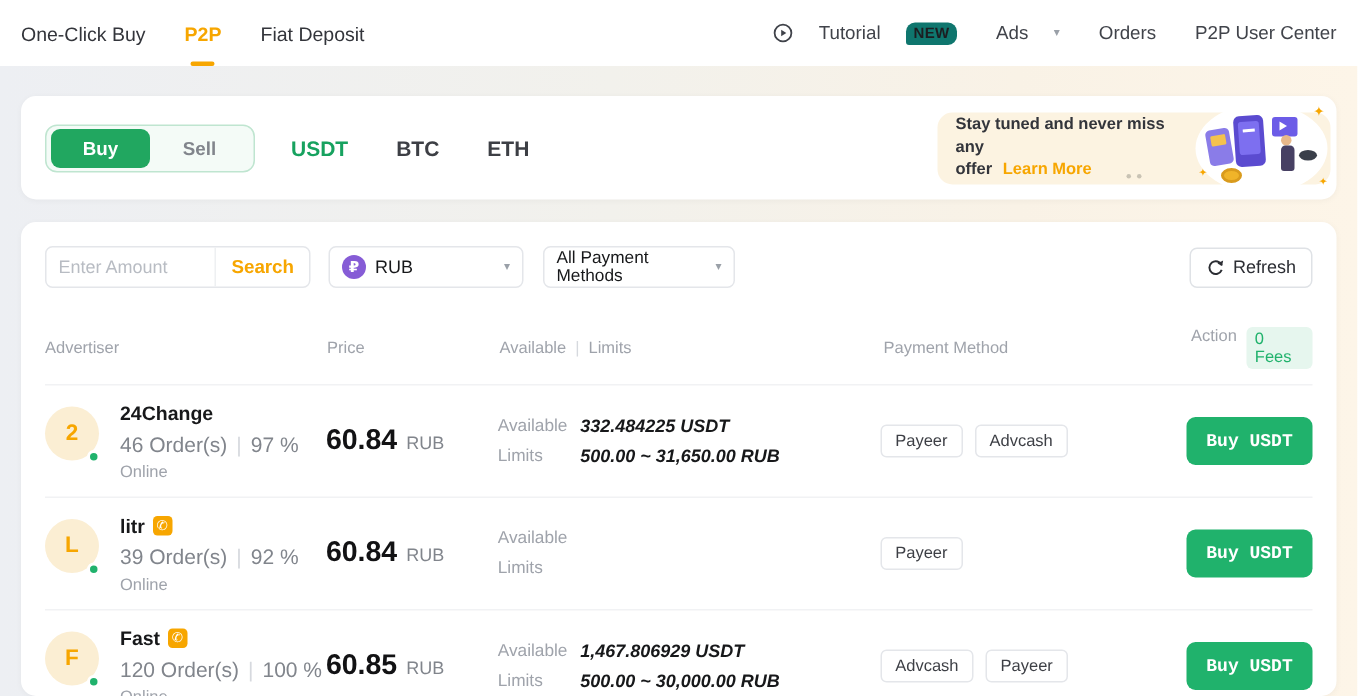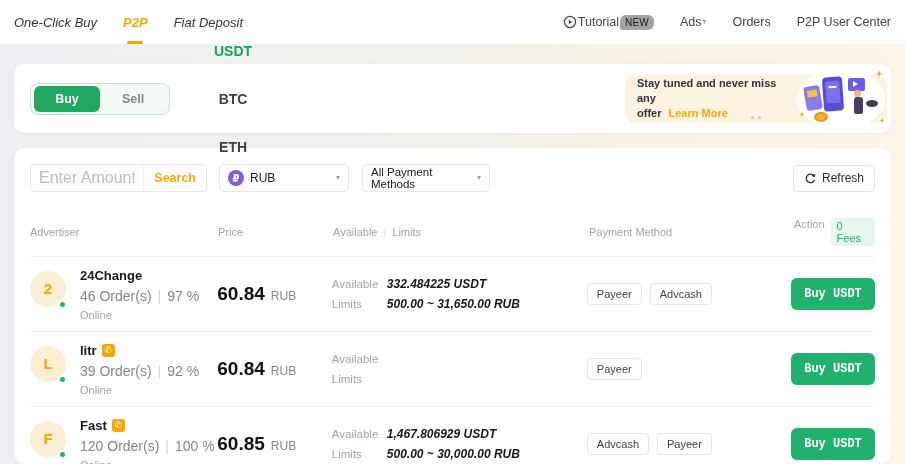--- a/index.html
+++ b/index.html
@@ -9,34 +9,34 @@
     color: #17181a;
     background: #fff;
   }
 
   
   .topbar {
     height: 44px; background: #fff;
     display: flex; align-items: center;
     padding: 0 14px;
   }
-  .topnav-left { display: flex; align-items: center; gap: 26px; height: 100%; font-style: italic; }
+  .topnav-left { display: flex; align-items: center; gap: 26px; height: 100%; }
   .topnav-item {
     font-size: 13px; color: #33353b; cursor: pointer;
     height: 100%; display: flex; align-items: center; position: relative;
   }
   .topnav-item.active { color: #f7a600; font-weight: bold; }
   .topnav-item.active::after {
     content: ""; position: absolute; left: 50%; transform: translateX(-50%);
     bottom: 0; width: 16px; height: 3px; background: #f7a600; border-radius: 2px;
   }
   .topnav-right { margin-left: auto; display: flex; align-items: center; gap: 26px; }
-  .topnav-link { font-size: 12.5px; color: #40434a; display: flex; align-items: center; gap: 1px; cursor: pointer; }
+  .topnav-link { font-size: 12.5px; color: #40434a; display: flex; align-items: center; gap: 17px; cursor: pointer; }
   .badge-new {
-    background: #a3a3a3; color: #1c1d21; font-size: 10px; font-weight: normal;
+    background: #0f766e; color: #1c1d21; font-size: 10px; font-weight: bold;
     padding: 2px 5px; border-radius: 6px 6px 6px 2px; letter-spacing: .2px;
   }
   .caret { font-size: 8px; color: #9aa0a8; line-height: 1; }
 
   
   .page {
     height: 420px; padding: 20px 14px 0;
     background: linear-gradient(90deg, #edeff3 0%, #f2f1ec 45%, #f9f2e6 75%, #fdf5e8 100%);
     overflow: hidden;
   }
@@ -47,21 +47,21 @@
   .side-toggle {
     display: flex; align-items: center; width: 140px; height: 32px;
     border: 1px solid #bfe5d0; background: #f4fbf7; border-radius: 8px; padding: 3px;
   }
   .side-btn {
     flex: 1; height: 26px; border: none; background: transparent; border-radius: 6px;
     font-size: 12.5px; font-weight: bold; color: #81858c; cursor: pointer;
     font-family: inherit;
   }
   .side-btn.active { background: #21a760; color: #fff; }
-  .coin-tabs { display: flex; align-items: center; gap: 32px; margin-left: 44px; flex-direction: column; }
+  .coin-tabs { display: flex; align-items: center; gap: 32px; margin-left: 24px; }
   .coin-tab { font-size: 14px; font-weight: 600; color: #3d3f45; cursor: pointer; }
   .coin-tab.active { color: #17a25f; font-weight: bold; }
 
   .banner {
     margin-left: auto; width: 262px; height: 48px; position: relative;
     background: #fcf3e1; border-radius: 10px; display: flex; align-items: center;
   }
   .banner-text { padding-left: 12px; width: 170px; font-size: 11px; font-weight: 600; color: #33353b; line-height: 15px; }
   .banner-link { color: #f7a600; font-weight: bold; cursor: pointer; margin-left: 4px; }
   .banner-dots { position: absolute; left: 48%; bottom: 4px; display: flex; gap: 4px; }
@@ -86,21 +86,21 @@
 
   
   .card2 { margin-top: 15px; height: 316px; padding: 16px 16px 0; overflow: hidden; }
   .filters { display: flex; align-items: center; }
   .amount-box {
     width: 177px; height: 28px; border: 1px solid #e4e6ea; border-radius: 5px;
     display: flex; align-items: center; background: #fff;
   }
   .amount-box input {
     flex: 1; min-width: 0; border: none; outline: none; padding: 0 8px;
-    font-size: 16px; font-family: inherit; color: #17181a; background: transparent;
+    font-size: 12px; font-family: inherit; color: #17181a; background: transparent;
   }
   .amount-box input::placeholder { color: #b8bcc3; }
   .search-btn {
     border: none; background: transparent; border-left: 1px solid #eef0f2; height: 100%;
     padding: 0 10px; color: #f7a600; font-weight: bold; font-size: 12.5px; cursor: pointer;
     font-family: inherit;
   }
   .select {
     height: 28px; border: 1px solid #e4e6ea; border-radius: 5px; background: #fff;
     display: flex; align-items: center; cursor: pointer; font-size: 11.5px; color: #17181a;

